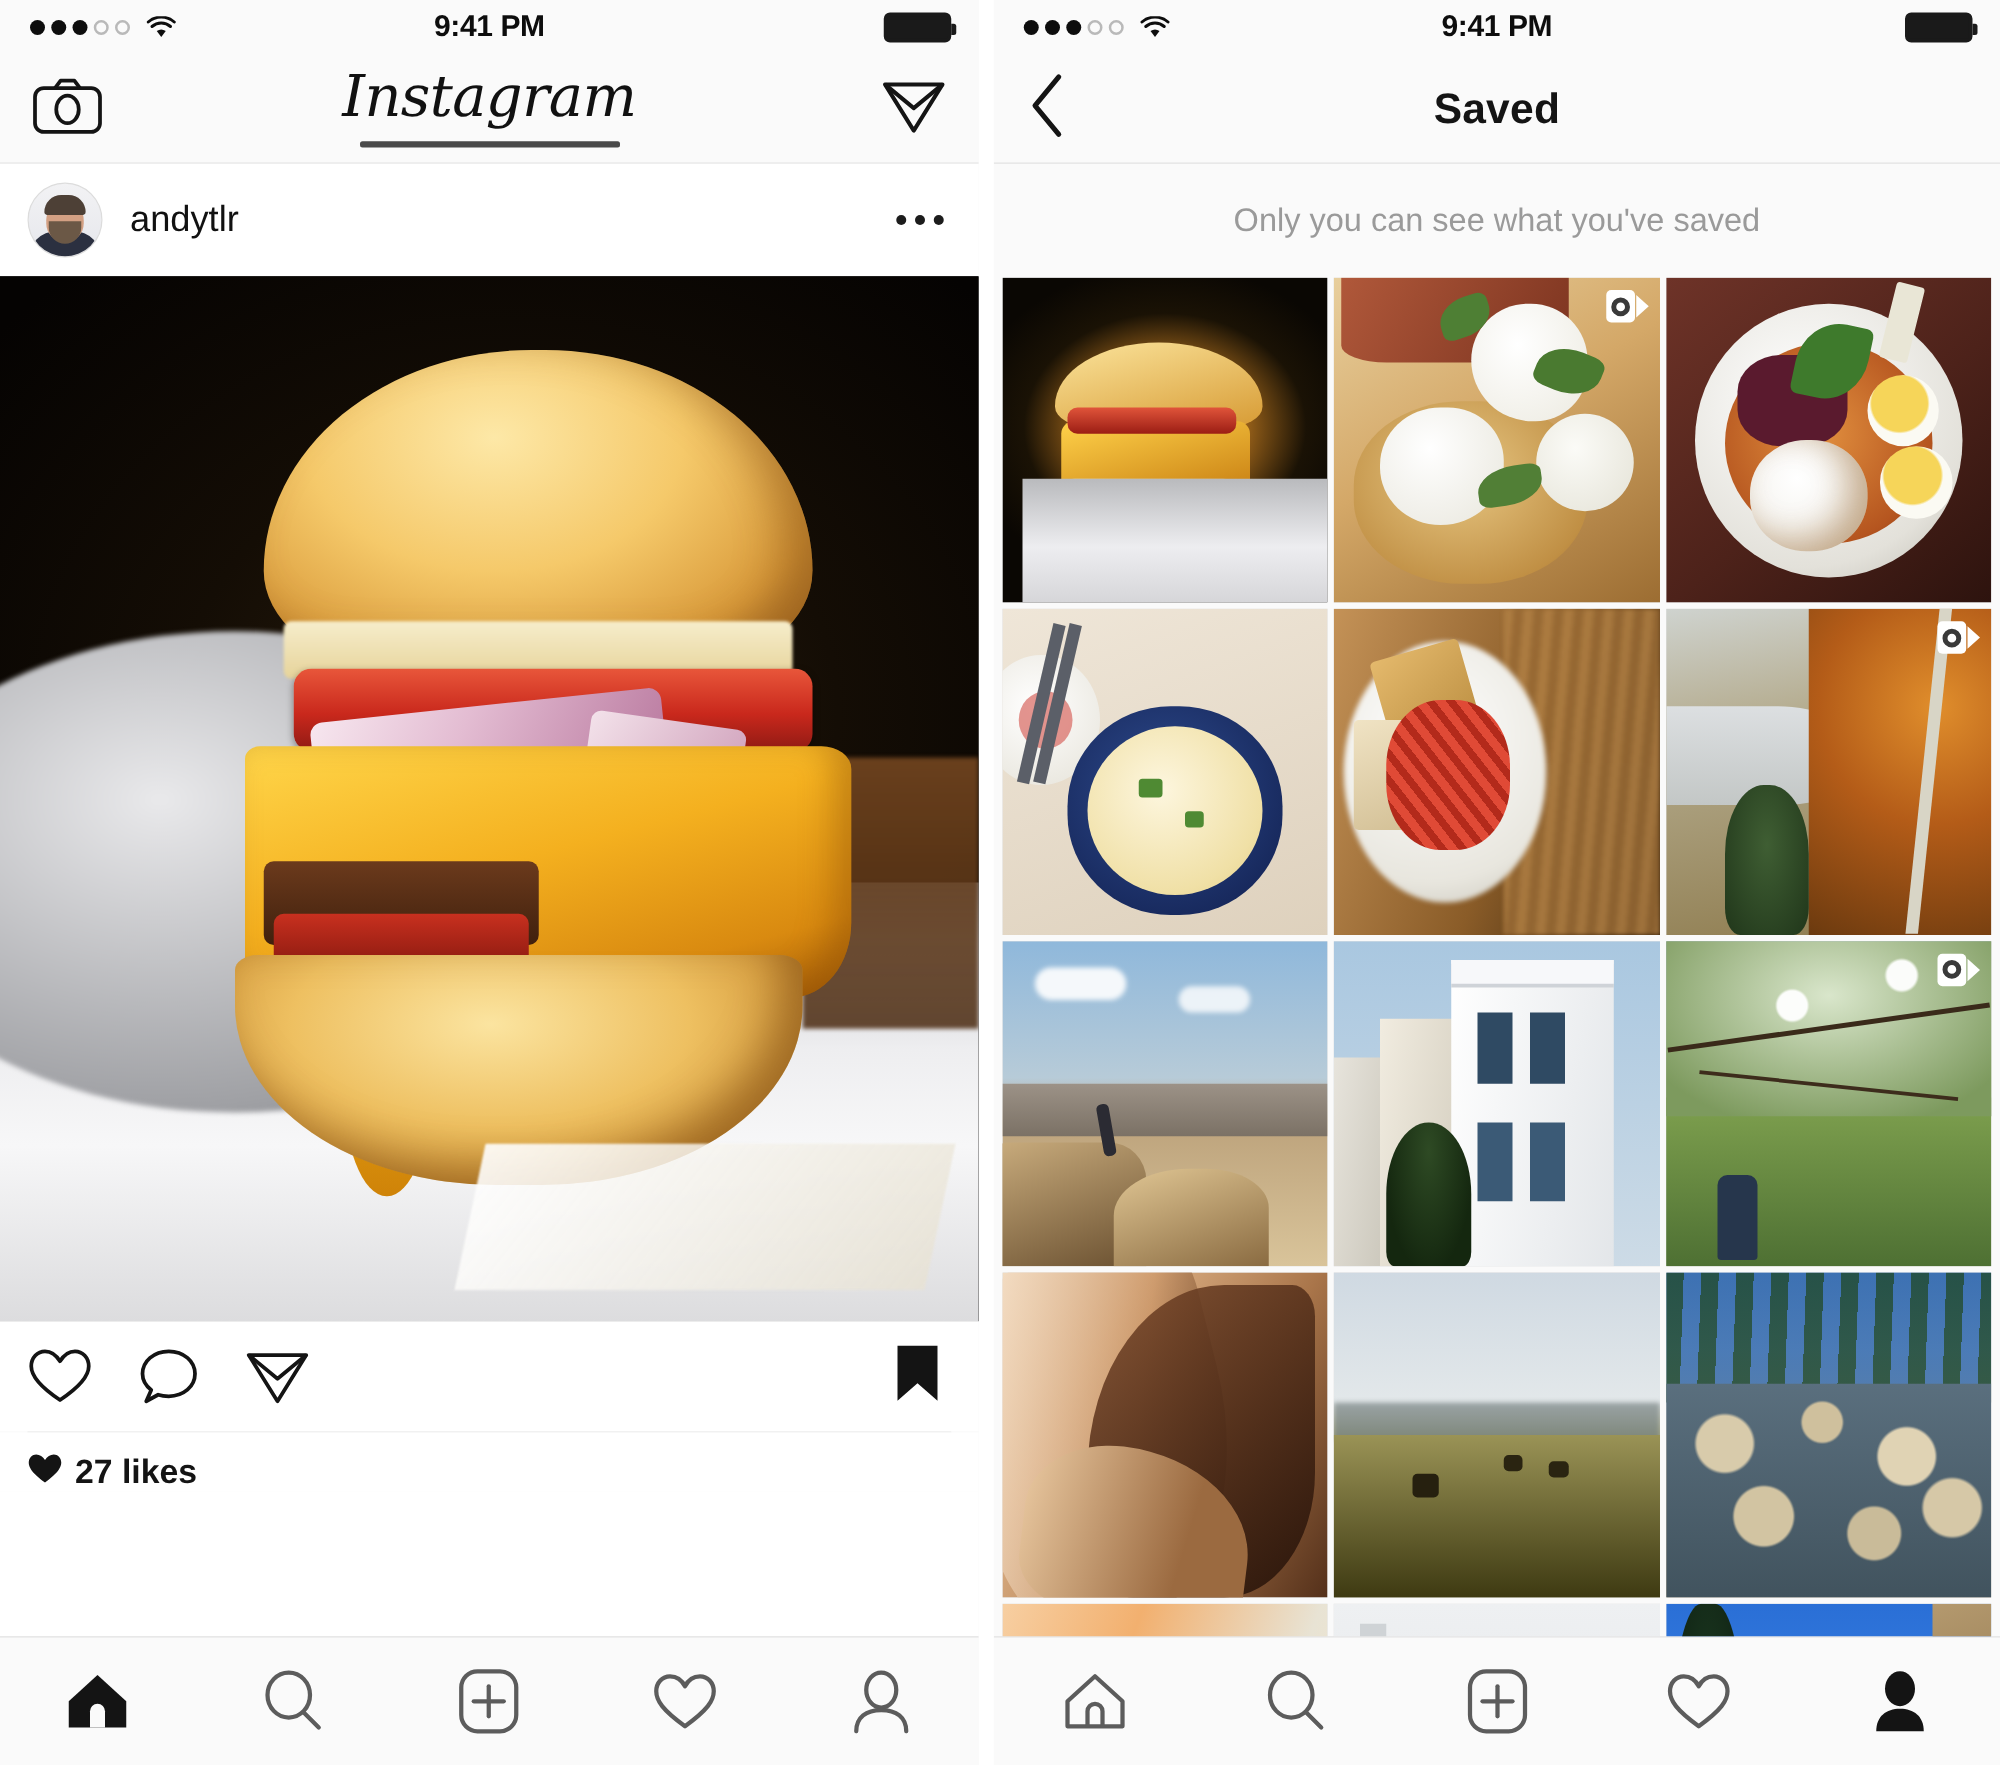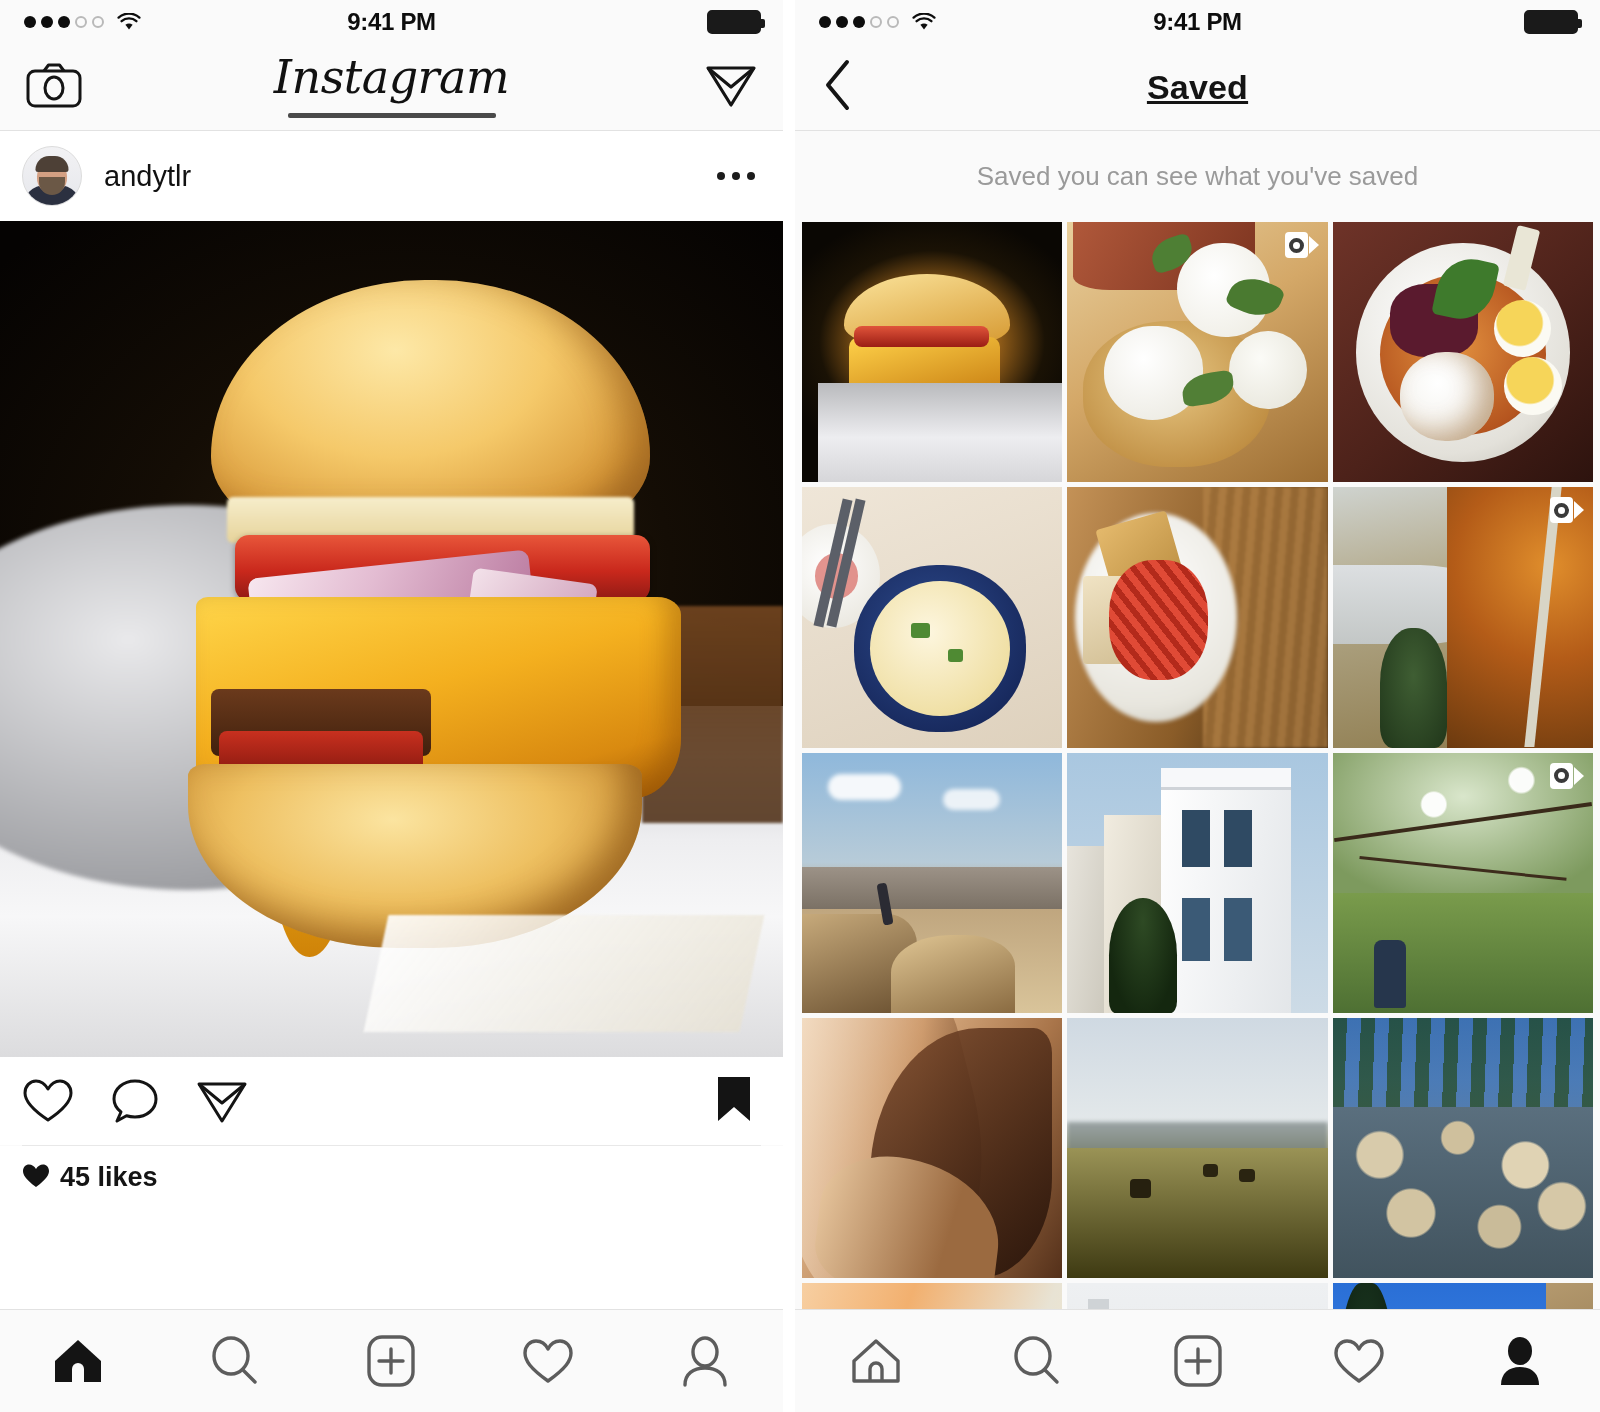--- a/index.html
+++ b/index.html
@@ -49,21 +49,21 @@
   .brand-wrap {
     position: absolute; left: 0; right: 0; top: 0; bottom: 0;
     display: flex; flex-direction: column; align-items: center; justify-content: center;
   }
   .brand {
     font-family: "DejaVu Serif", "Liberation Serif", serif;
     font-style: italic; font-size: 46px; color: #111;
     letter-spacing: -0.5px; line-height: 1; transform: translateY(-3px);
   }
   .brand-underline { width: 208px; height: 5px; background: #4a4a4a; border-radius: 2px; margin-top: 10px; }
-  .nav-title { font-size: 34px; font-weight: bold; color: #141414; letter-spacing: 0.2px; text-decoration: underline; }
+  .nav-title { font-size: 34px; font-weight: bold; color: #141414; letter-spacing: 0.2px; }
 
   
   .post-head {
     flex: 0 0 90px; height: 90px;
     display: flex; align-items: center; background: #ffffff;
     padding: 0 22px; position: relative;
   }
   .avatar {
     width: 60px; height: 60px; border-radius: 50%;
     border: 1px solid #dcdcdc; overflow: hidden; flex: 0 0 60px;
@@ -388,21 +388,21 @@
 
     <div class="rule"></div>
 
     <div class="meta">
       <div class="likes-row">
         <span>
           <svg width="28" height="26" viewBox="0 0 28 26">
             <path d="M14 24 C3 16 1 11.5 1 8 C1 4.2 3.8 1.5 7 1.5 C9.7 1.5 12.4 3.2 14 6 C15.6 3.2 18.3 1.5 21 1.5 C24.2 1.5 27 4.2 27 8 C27 11.5 25 16 14 24 Z" fill="#141414"></path>
           </svg>
         </span>
-        <span class="likes-text">45 likes</span>
+        <span class="likes-text">27 likes</span>
       </div>
     </div>
 
     <div class="spacer"></div>
 
     <div class="tabbar">
       <span class="tab">
         <svg width="54" height="50" viewBox="0 0 54 50">
           <path d="M27 4 L50 25 V46 H4 V25 Z" fill="#141414"></path>
           <path d="M21 46 V33 a6 6 0 0 1 12 0 V46 Z" fill="#fafafa"></path>
@@ -466,21 +466,21 @@
       <div class="nav-left">
         <svg width="34" height="54" viewBox="0 0 34 54">
           <path d="M26 4 L7 27 L26 50" stroke="#141414" stroke-width="4" fill="none" stroke-linecap="round" stroke-linejoin="round"></path>
         </svg>
       </div>
       <div class="brand-wrap">
         <div class="nav-title">Saved</div>
       </div>
     </div>
 
-    <div class="saved-note">Saved you can see what you've saved</div>
+    <div class="saved-note">Only you can see what you've saved</div>
 
     <div class="grid" id="saved-grid">
         <div class="cell">
           <div class="art a-burger">
             <div class="b1"></div>
             <div class="b2"></div>
             <div class="b3"></div>
             <div class="b4"></div>
           </div>
         </div>

